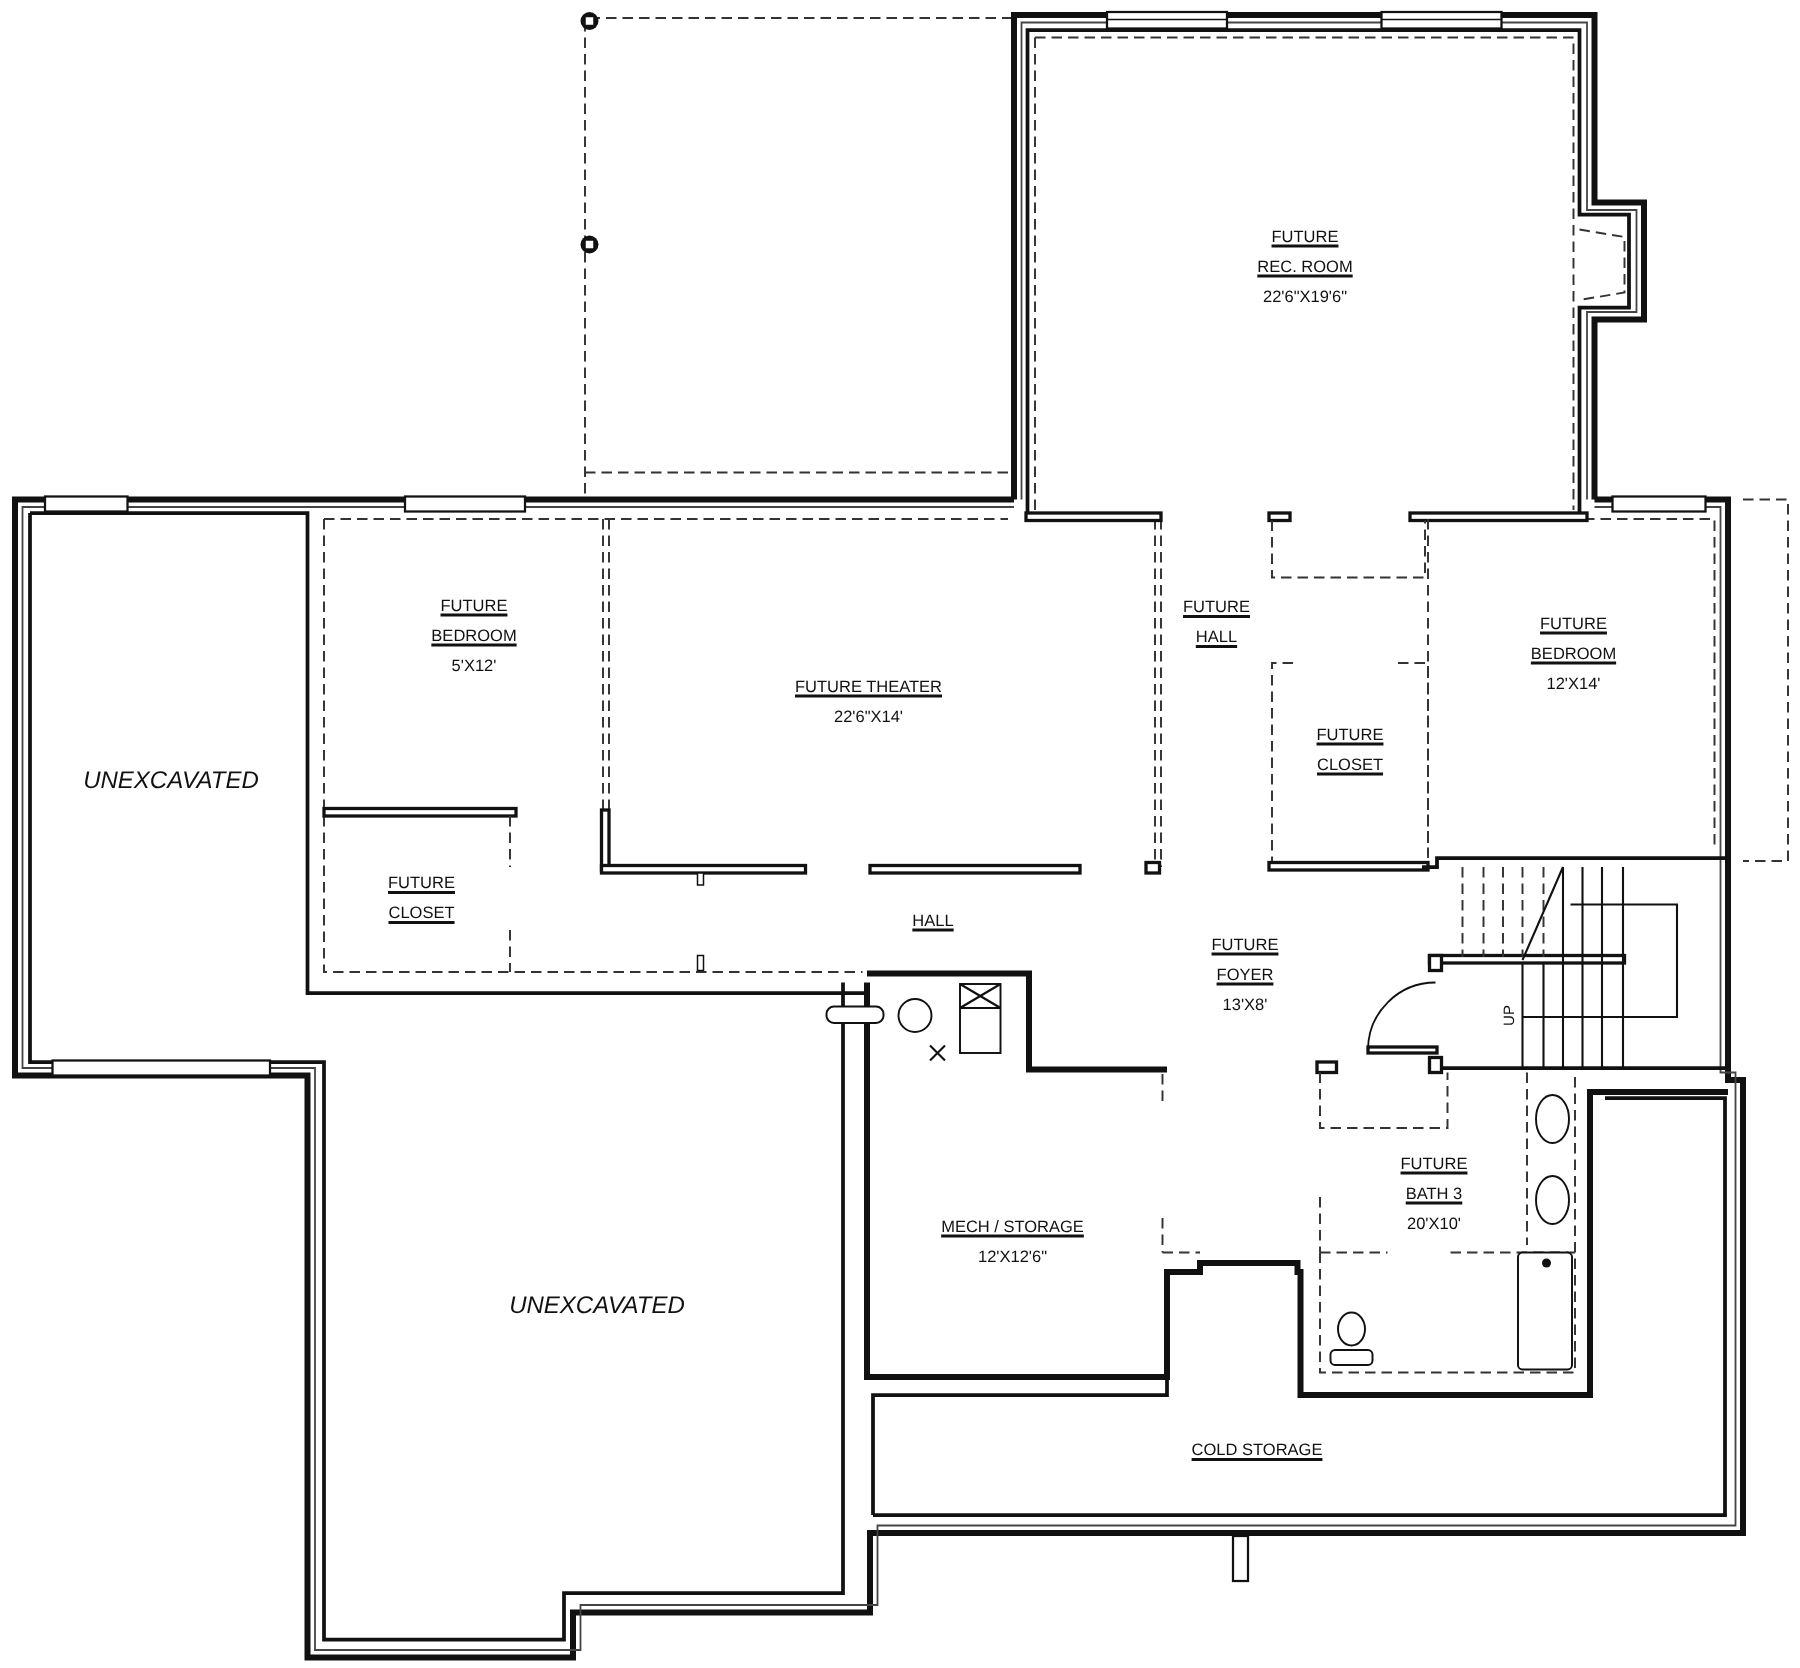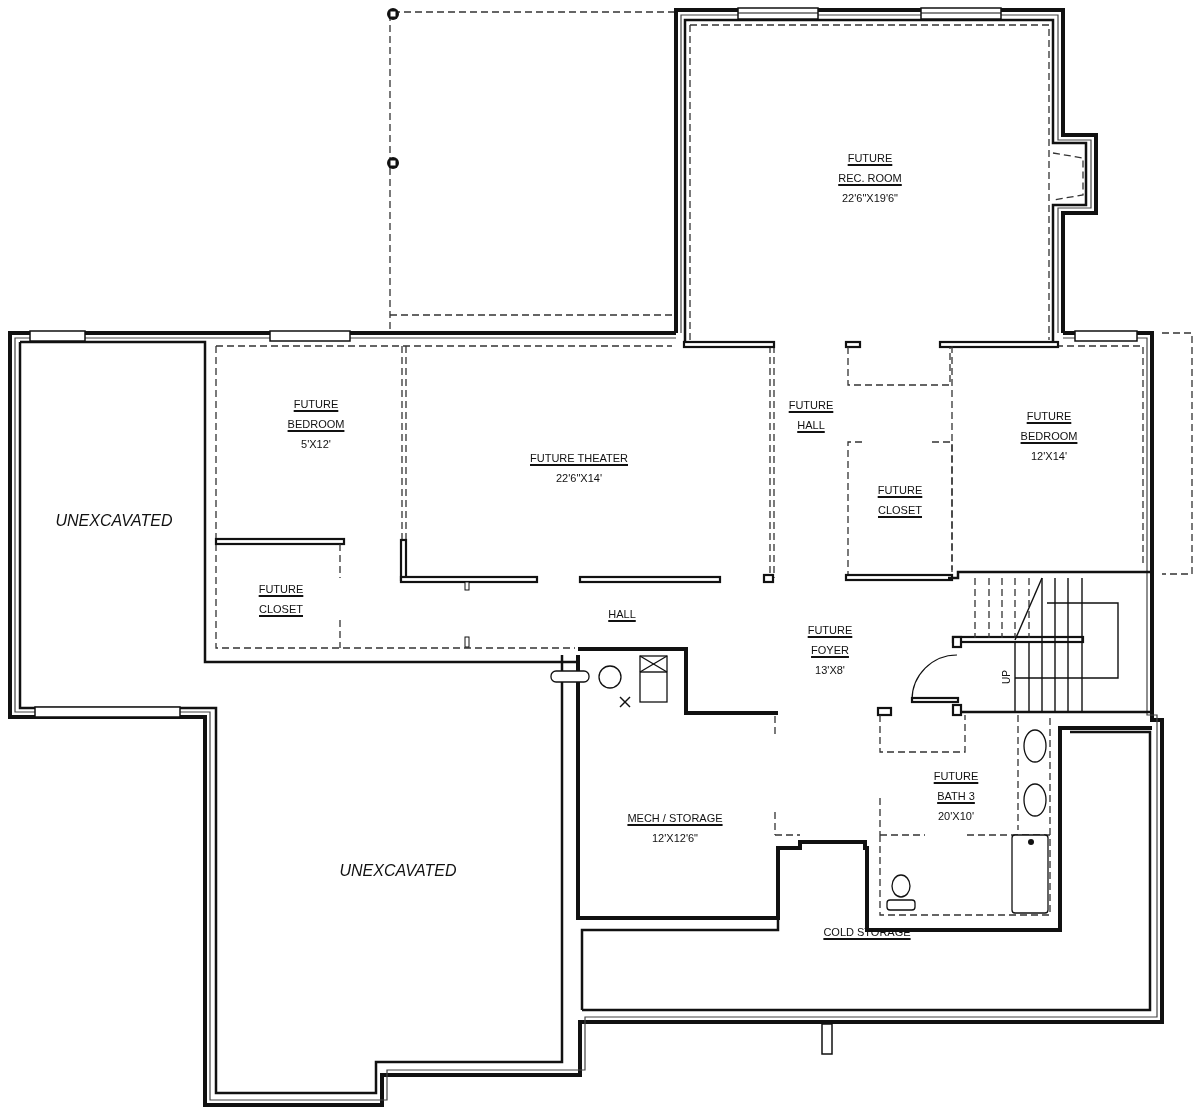--- a/index.html
+++ b/index.html
@@ -214,20 +214,20 @@
   <span class="u">MECH / STORAGE</span>
   <span class="d">12'X12'6"</span>
 </div>
 
 <div class="lbl" style="left:956px; top:766px;">
   <span class="u">FUTURE</span>
   <span class="u">BATH 3</span>
   <span class="d">20'X10'</span>
 </div>
 
-<div class="lbl" style="left:838px; top:922px;margin-left:29px;">
+<div class="lbl" style="left:838px; top:957px;">
   <span class="u">COLD STORAGE</span>
 </div>
 
 <div class="lbl italic" style="left:114px; top:511px;">UNEXCAVATED</div>
 <div class="lbl italic" style="left:398px; top:861px;">UNEXCAVATED</div>
 
 <div class="lbl" style="left:1007px; top:667px; font-size:10px; transform: translateX(-50%) rotate(-90deg);">UP</div>
 
 </body></html>

